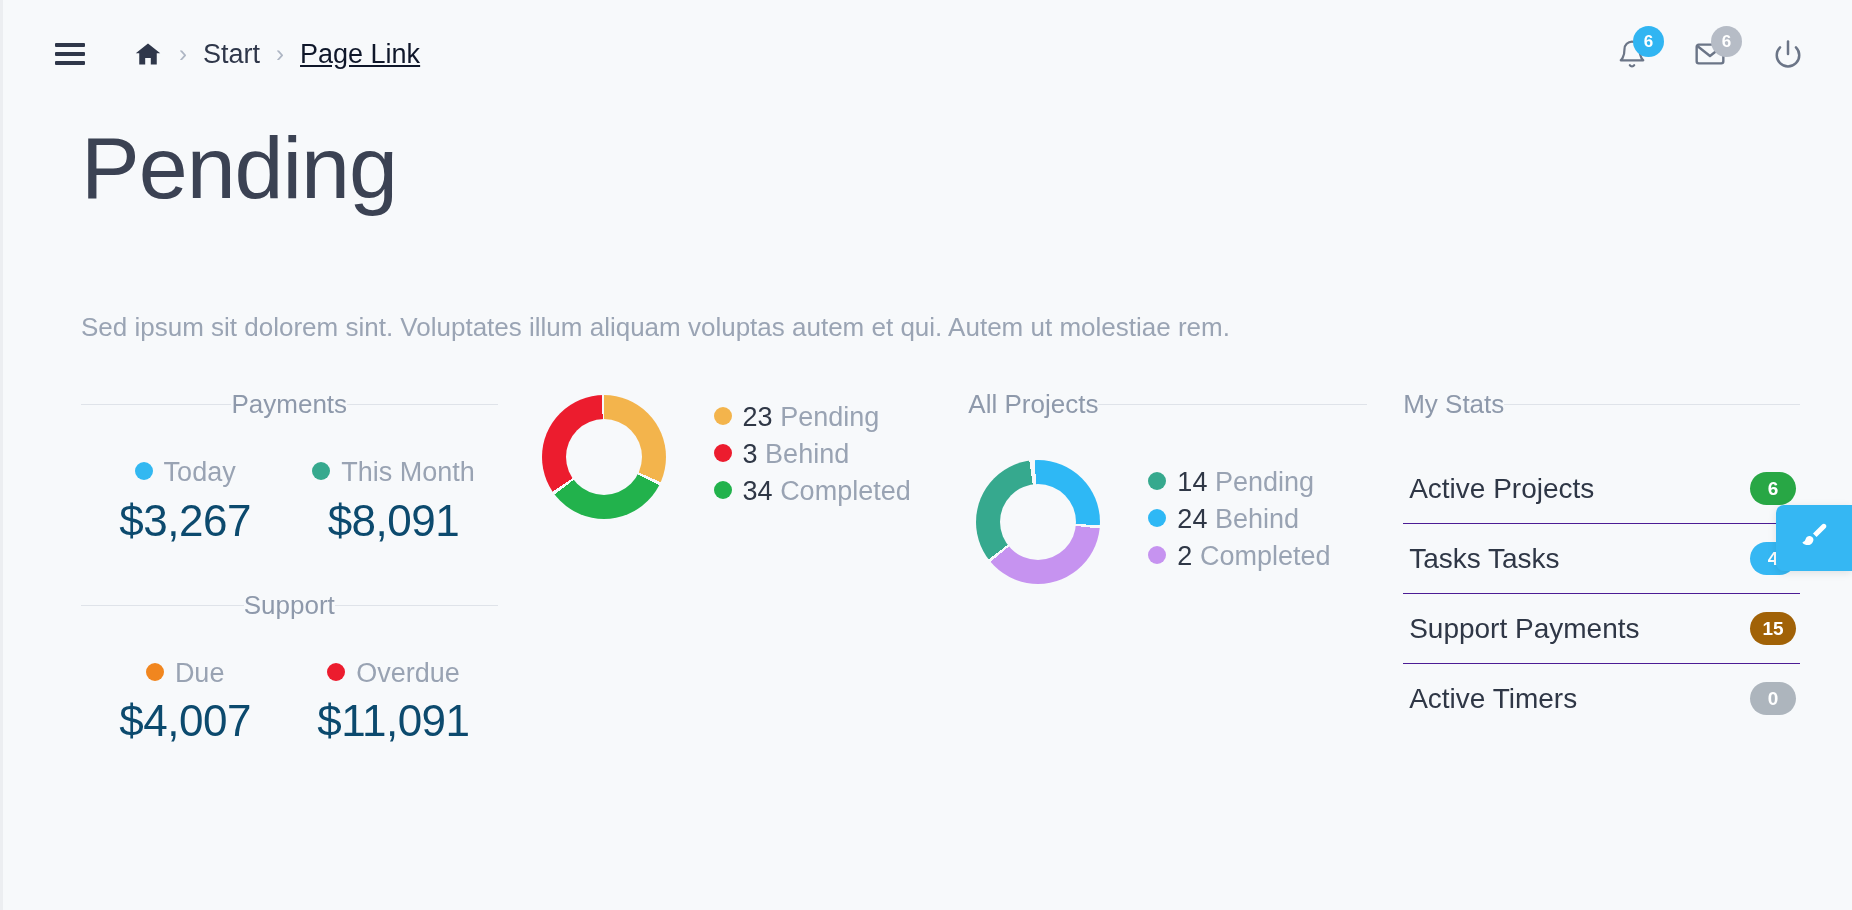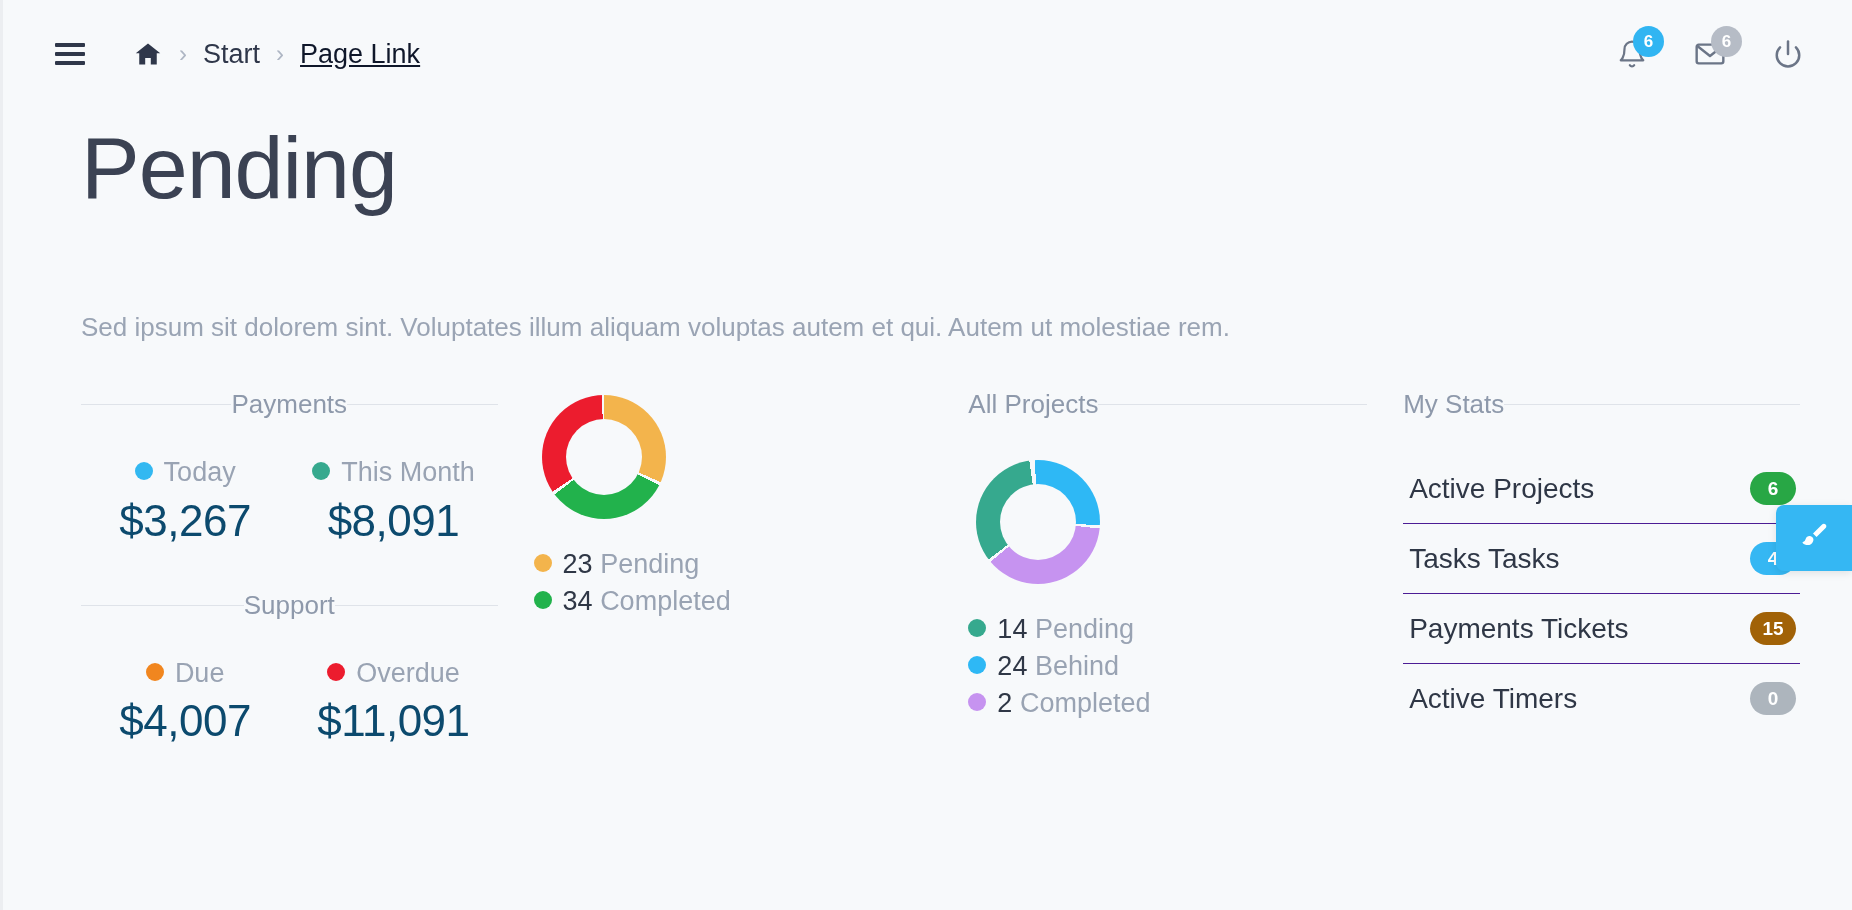--- a/index.html
+++ b/index.html
@@ -167,23 +167,22 @@
     font-weight: 400;
     color: #0c4a6e;
     margin-top: 4px;
     letter-spacing: -0.5px;
   }
   .invoices-block { margin-top: 44px; }
 
   
   .donut-row {
     display: flex;
-    align-items: flex-start;
-    gap: 27px;
-    flex-direction: column;
+    align-items: center;
+    gap: 48px;
   }
   .donut {
     width: 124px;
     height: 124px;
     flex: 0 0 124px;
     border-radius: 50%;
     position: relative;
     margin-top: 6px;
     margin-left: 8px;
   }
@@ -360,20 +359,23 @@
   <div class="col col-tasks">
 
     <div class="donut-row">
       <div class="donut" style="background: conic-gradient(#f3b44c 0deg 114deg, #f7f9fb 114deg 117deg, #22b24c 117deg 233deg, #f7f9fb 233deg 236deg, #ec1c2e 236deg 358deg, #f7f9fb 358deg 360deg);"></div>
 
       <div class="legend">
         <div class="legend-item">
           <i class="dot" style="background:#f3b44c"></i><span class="num">23</span> <span>Pending</span>
         </div>
         <div class="legend-item">
+          <i class="dot" style="background:#ec1c2e"></i><span class="num">3</span> <span>Behind</span>
+        </div>
+        <div class="legend-item">
           <i class="dot" style="background:#22b24c"></i><span class="num">34</span> <span>Completed</span>
         </div>
       </div>
     </div>
   </div>
 
   <div class="col col-projects">
     <div class="sec-head">
       <span>All Projects</span>
       <span class="rule"></span>
@@ -405,21 +407,21 @@
     <div class="stats-list">
       <div class="stat-row">
         <span class="stat-label">Active Projects</span>
         <span class="pill" style="background:#28a745">6</span>
       </div>
       <div class="stat-row">
         <span class="stat-label">Tasks Tasks</span>
         <span class="pill" style="background:#35b7f3">4</span>
       </div>
       <div class="stat-row">
-        <span class="stat-label">Payments Tickets</span>
+        <span class="stat-label">Support Payments</span>
         <span class="pill" style="background:#a16207">15</span>
       </div>
       <div class="stat-row">
         <span class="stat-label">Active Timers</span>
         <span class="pill" style="background:#adb5bd">0</span>
       </div>
     </div>
   </div>
 
 </div>

